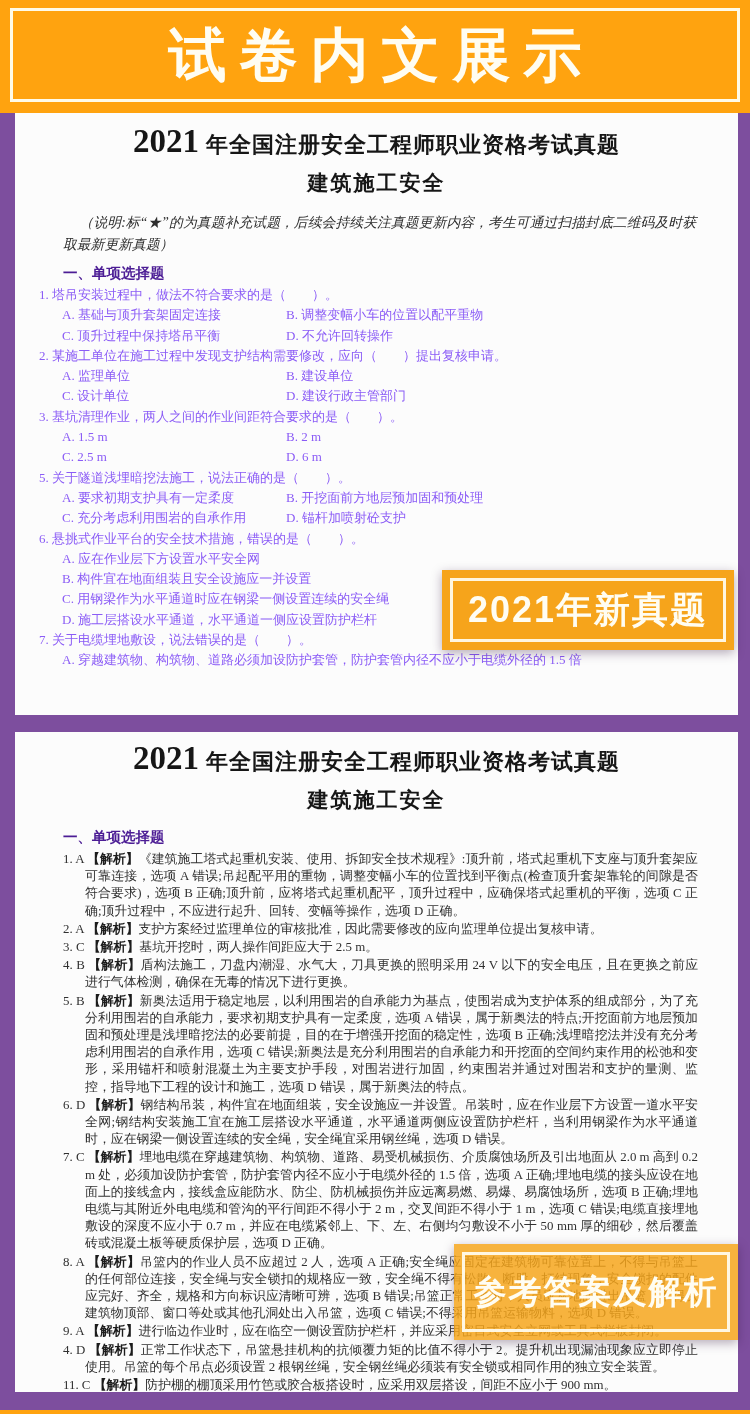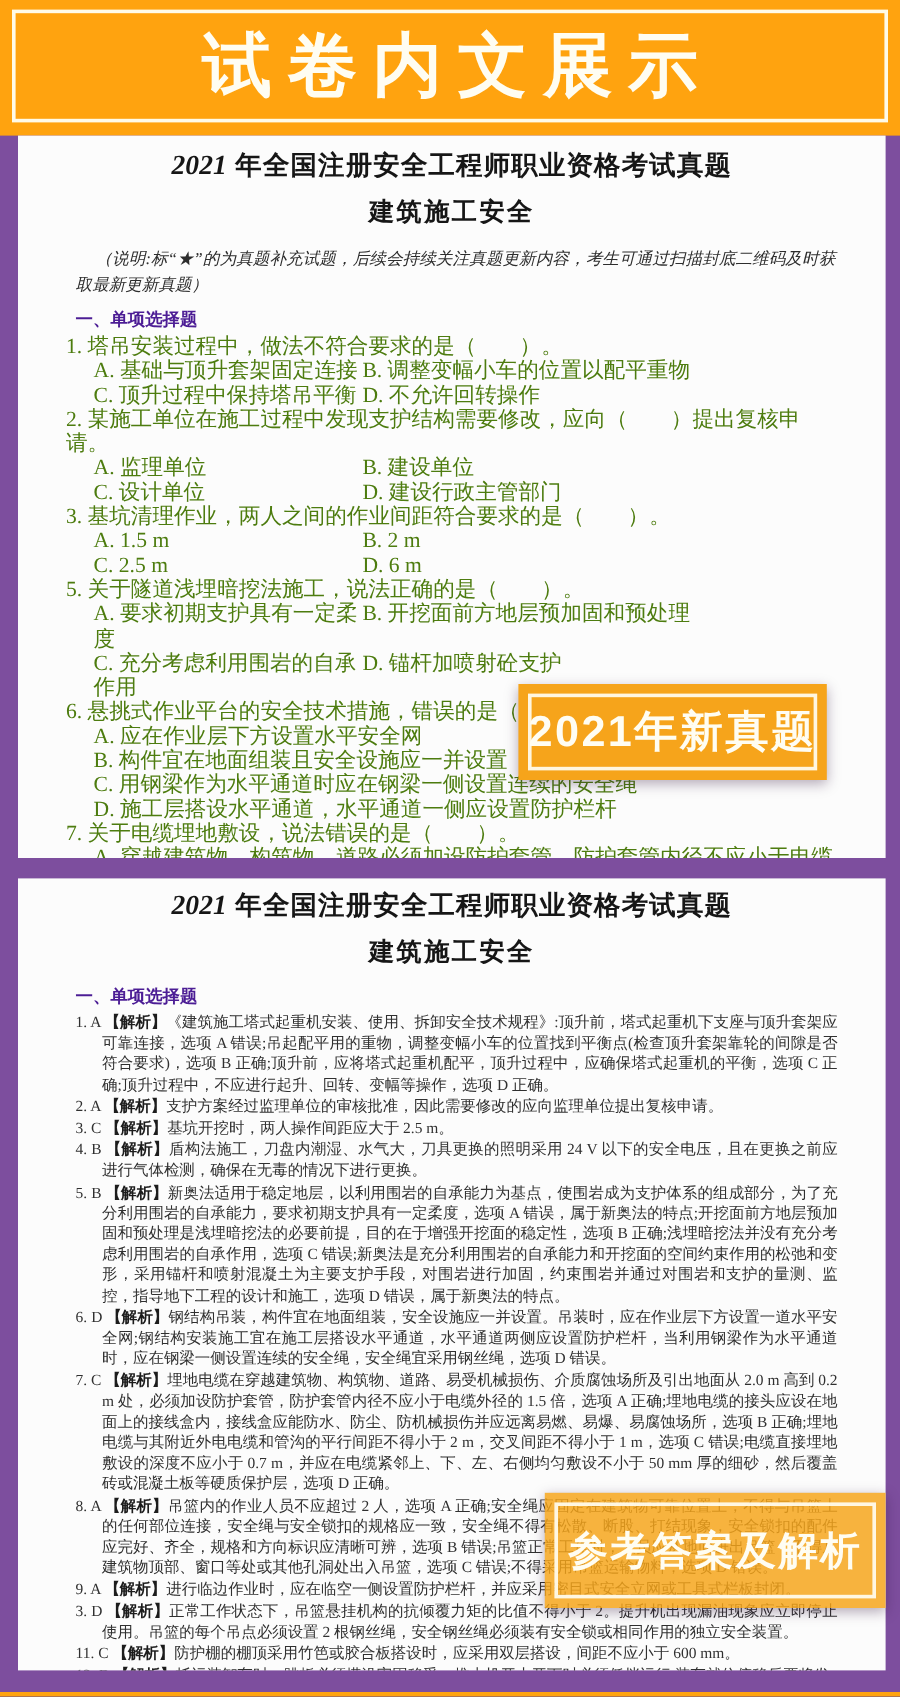--- a/index.html
+++ b/index.html
@@ -20,33 +20,33 @@
     white-space:nowrap;
   }
   
   .page{position:absolute;left:15px;width:723px;background:#fcfcfc;overflow:hidden;}
   .page1{top:113px;height:602px;}
   .page2{top:732px;height:660px;}
   .paper-title{text-align:center;font-weight:bold;color:#161616;
     font-family:"Liberation Sans","DejaVu Sans",sans-serif;}
   .pt1{margin-top:10px;font-size:22px;letter-spacing:1px;}
   .page2 .pt1{margin-top:8px;}
-  .pt1 .year{font-family:"Liberation Serif","DejaVu Serif",serif;font-weight:600;font-size:23px;letter-spacing:0;font-style:italic;}
+  .pt1 .year{font-family:"Liberation Serif","DejaVu Serif",serif;font-weight:600;font-size:33px;letter-spacing:0;}
   .pt2{margin-top:9px;font-size:21px;letter-spacing:2px;}
   .note{
     margin:15px 42px 0 48px;font-style:italic;font-size:13.8px;line-height:22px;
     color:#2d2d2d;text-indent:1.2em;text-align:justify;
   }
   .section-head{
     margin:8px 42px 2px 48px;font-family:"Liberation Sans","DejaVu Sans",sans-serif;
     font-weight:bold;font-size:14.5px;color:#4c1d95;
   }
   .page2 .section-head{margin-top:14px;}
   
-  .questions{margin:2px 40px 0 40px;font-size:18px;line-height:20.3px;color:#4d7c0f;}
+  .questions{margin:2px 40px 0 24px;font-size:13px;line-height:20.3px;color:#8b5cf6;}
   .q-stem{}
   .q-options{margin-left:23px;}
   .q-options.cols2{display:grid;grid-template-columns:224px auto;}
   .q-option{}
   
   .answers{margin:3px 40px 0 48px;font-size:12.9px;line-height:17.2px;color:#303030;text-align:justify;}
   .answer-item{margin:0;padding-left:22px;text-indent:-22px;}
   .analysis-label{font-family:"Liberation Sans","DejaVu Sans",sans-serif;font-weight:bold;color:#1c1c1c;}
   
   .badge{
@@ -54,21 +54,21 @@
     display:flex;align-items:center;justify-content:center;
   }
   .badge-frame{
     position:absolute;left:8px;right:8px;top:8px;bottom:8px;
     border:3px solid rgba(255,251,235,0.95);
   }
   .badge-label{
     position:relative;font-family:"Liberation Sans","DejaVu Sans",sans-serif;
     font-weight:bold;color:#fffdf2;letter-spacing:2px;white-space:nowrap;
   }
-  .badge1{left:432px;top:570px;width:257px;height:80px;background:#f6a41b;}
+  .badge1{left:442px;top:570px;width:292px;height:80px;background:#f6a41b;}
   .badge1 .badge-label{font-size:36px;}
   .badge2{left:454px;top:1244px;width:284px;height:96px;background:rgba(246,164,25,0.84);}
   .badge2 .badge-label{font-size:33px;}
   
   .bottom-bar{position:absolute;left:0;bottom:0;width:750px;height:4px;background:#ffa30f;}
 </style>
 </head>
 <body>
 
 <div class="canvas">
@@ -157,22 +157,22 @@
     <div class="answers" id="answers">
         <p class="answer-item"><span class="a-num">1. A </span><b class="analysis-label">【解析】</b><span class="a-text">《建筑施工塔式起重机安装、使用、拆卸安全技术规程》:顶升前，塔式起重机下支座与顶升套架应可靠连接，选项 A 错误;吊起配平用的重物，调整变幅小车的位置找到平衡点(检查顶升套架靠轮的间隙是否符合要求)，选项 B 正确;顶升前，应将塔式起重机配平，顶升过程中，应确保塔式起重机的平衡，选项 C 正确;顶升过程中，不应进行起升、回转、变幅等操作，选项 D 正确。</span></p>
         <p class="answer-item"><span class="a-num">2. A </span><b class="analysis-label">【解析】</b><span class="a-text">支护方案经过监理单位的审核批准，因此需要修改的应向监理单位提出复核申请。</span></p>
         <p class="answer-item"><span class="a-num">3. C </span><b class="analysis-label">【解析】</b><span class="a-text">基坑开挖时，两人操作间距应大于 2.5 m。</span></p>
         <p class="answer-item"><span class="a-num">4. B </span><b class="analysis-label">【解析】</b><span class="a-text">盾构法施工，刀盘内潮湿、水气大，刀具更换的照明采用 24 V 以下的安全电压，且在更换之前应进行气体检测，确保在无毒的情况下进行更换。</span></p>
         <p class="answer-item"><span class="a-num">5. B </span><b class="analysis-label">【解析】</b><span class="a-text">新奥法适用于稳定地层，以利用围岩的自承能力为基点，使围岩成为支护体系的组成部分，为了充分利用围岩的自承能力，要求初期支护具有一定柔度，选项 A 错误，属于新奥法的特点;开挖面前方地层预加固和预处理是浅埋暗挖法的必要前提，目的在于增强开挖面的稳定性，选项 B 正确;浅埋暗挖法并没有充分考虑利用围岩的自承作用，选项 C 错误;新奥法是充分利用围岩的自承能力和开挖面的空间约束作用的松弛和变形，采用锚杆和喷射混凝土为主要支护手段，对围岩进行加固，约束围岩并通过对围岩和支护的量测、监控，指导地下工程的设计和施工，选项 D 错误，属于新奥法的特点。</span></p>
         <p class="answer-item"><span class="a-num">6. D </span><b class="analysis-label">【解析】</b><span class="a-text">钢结构吊装，构件宜在地面组装，安全设施应一并设置。吊装时，应在作业层下方设置一道水平安全网;钢结构安装施工宜在施工层搭设水平通道，水平通道两侧应设置防护栏杆，当利用钢梁作为水平通道时，应在钢梁一侧设置连续的安全绳，安全绳宜采用钢丝绳，选项 D 错误。</span></p>
         <p class="answer-item"><span class="a-num">7. C </span><b class="analysis-label">【解析】</b><span class="a-text">埋地电缆在穿越建筑物、构筑物、道路、易受机械损伤、介质腐蚀场所及引出地面从 2.0 m 高到 0.2 m 处，必须加设防护套管，防护套管内径不应小于电缆外径的 1.5 倍，选项 A 正确;埋地电缆的接头应设在地面上的接线盒内，接线盒应能防水、防尘、防机械损伤并应远离易燃、易爆、易腐蚀场所，选项 B 正确;埋地电缆与其附近外电电缆和管沟的平行间距不得小于 2 m，交叉间距不得小于 1 m，选项 C 错误;电缆直接埋地敷设的深度不应小于 0.7 m，并应在电缆紧邻上、下、左、右侧均匀敷设不小于 50 mm 厚的细砂，然后覆盖砖或混凝土板等硬质保护层，选项 D 正确。</span></p>
         <p class="answer-item"><span class="a-num">8. A </span><b class="analysis-label">【解析】</b><span class="a-text">吊篮内的作业人员不应超过 2 人，选项 A 正确;安全绳应固定在建筑物可靠位置上，不得与吊篮上的任何部位连接，安全绳与安全锁扣的规格应一致，安全绳不得有松散、断股、打结现象，安全锁扣的配件应完好、齐全，规格和方向标识应清晰可辨，选项 B 错误;吊篮正常工作时，人员应从地面进出吊篮，不得从建筑物顶部、窗口等处或其他孔洞处出入吊篮，选项 C 错误;不得采用吊篮运输物料，选项 D 错误。</span></p>
         <p class="answer-item"><span class="a-num">9. A </span><b class="analysis-label">【解析】</b><span class="a-text">进行临边作业时，应在临空一侧设置防护栏杆，并应采用密目式安全立网或工具式栏板封闭。</span></p>
-        <p class="answer-item"><span class="a-num">3. D </span><b class="analysis-label">【解析】</b><span class="a-text">正常工作状态下，吊篮悬挂机构的抗倾覆力矩的比值不得小于 2。提升机出现漏油现象应立即停止使用。吊篮的每个吊点必须设置 2 根钢丝绳，安全钢丝绳必须装有安全锁或相同作用的独立安全装置。</span></p>
-        <p class="answer-item"><span class="a-num">11. C </span><b class="analysis-label">【解析】</b><span class="a-text">防护棚的棚顶采用竹笆或胶合板搭设时，应采用双层搭设，间距不应小于 600 mm。</span></p>
+        <p class="answer-item"><span class="a-num">4. D </span><b class="analysis-label">【解析】</b><span class="a-text">正常工作状态下，吊篮悬挂机构的抗倾覆力矩的比值不得小于 2。提升机出现漏油现象应立即停止使用。吊篮的每个吊点必须设置 2 根钢丝绳，安全钢丝绳必须装有安全锁或相同作用的独立安全装置。</span></p>
+        <p class="answer-item"><span class="a-num">11. C </span><b class="analysis-label">【解析】</b><span class="a-text">防护棚的棚顶采用竹笆或胶合板搭设时，应采用双层搭设，间距不应小于 900 mm。</span></p>
         <p class="answer-item"><span class="a-num">12. D </span><b class="analysis-label">【解析】</b><span class="a-text">托运装卸车时，跳板必须搭设牢固稳妥，推土机开上开下时必须低挡运行;装车就位停稳后要将发</span></p>
       </div>
   </div>
 
   <div class="badge badge2">
     <div class="badge-frame"></div>
     <div class="badge-label">参考答案及解析</div>
   </div>
 
   <div class="bottom-bar"></div>

